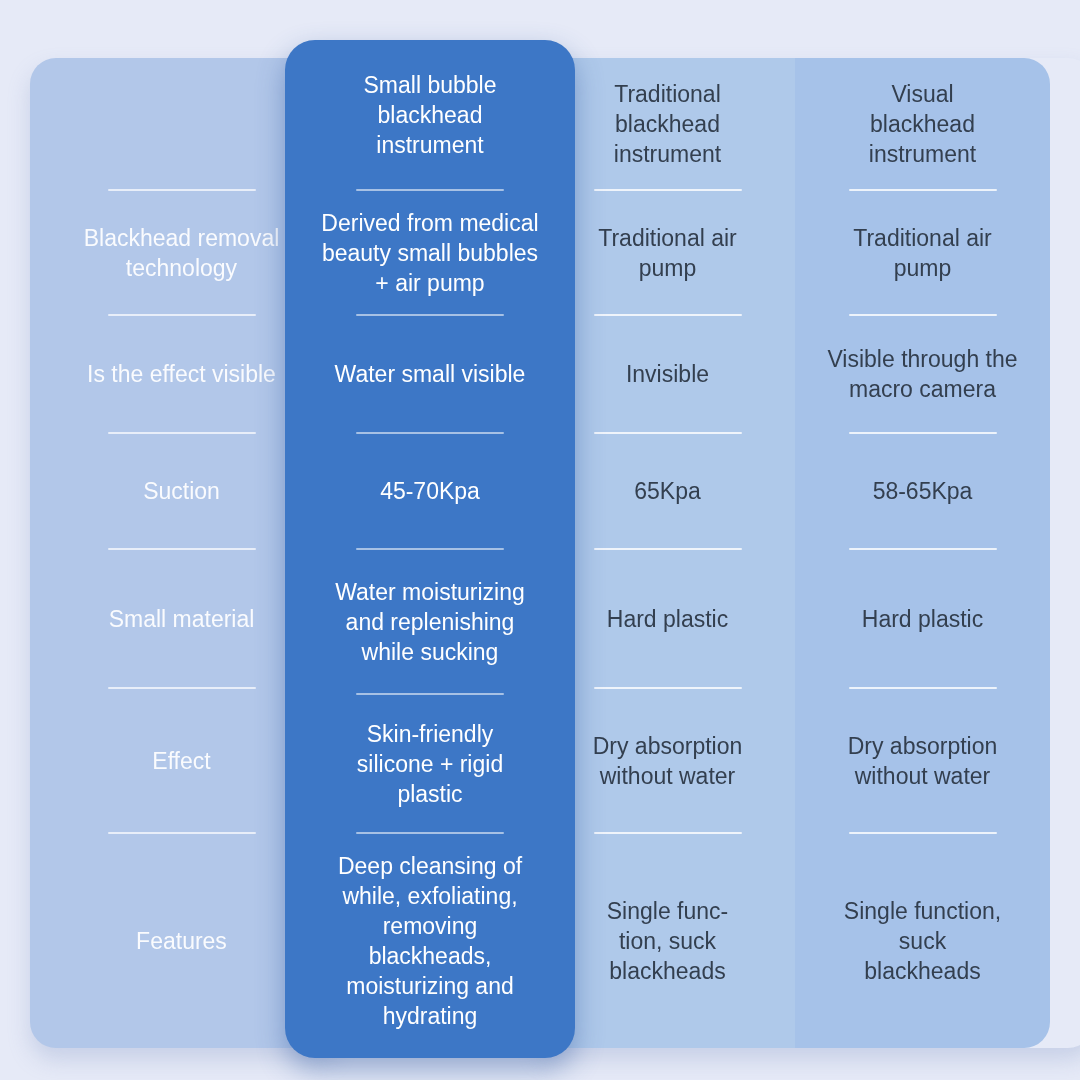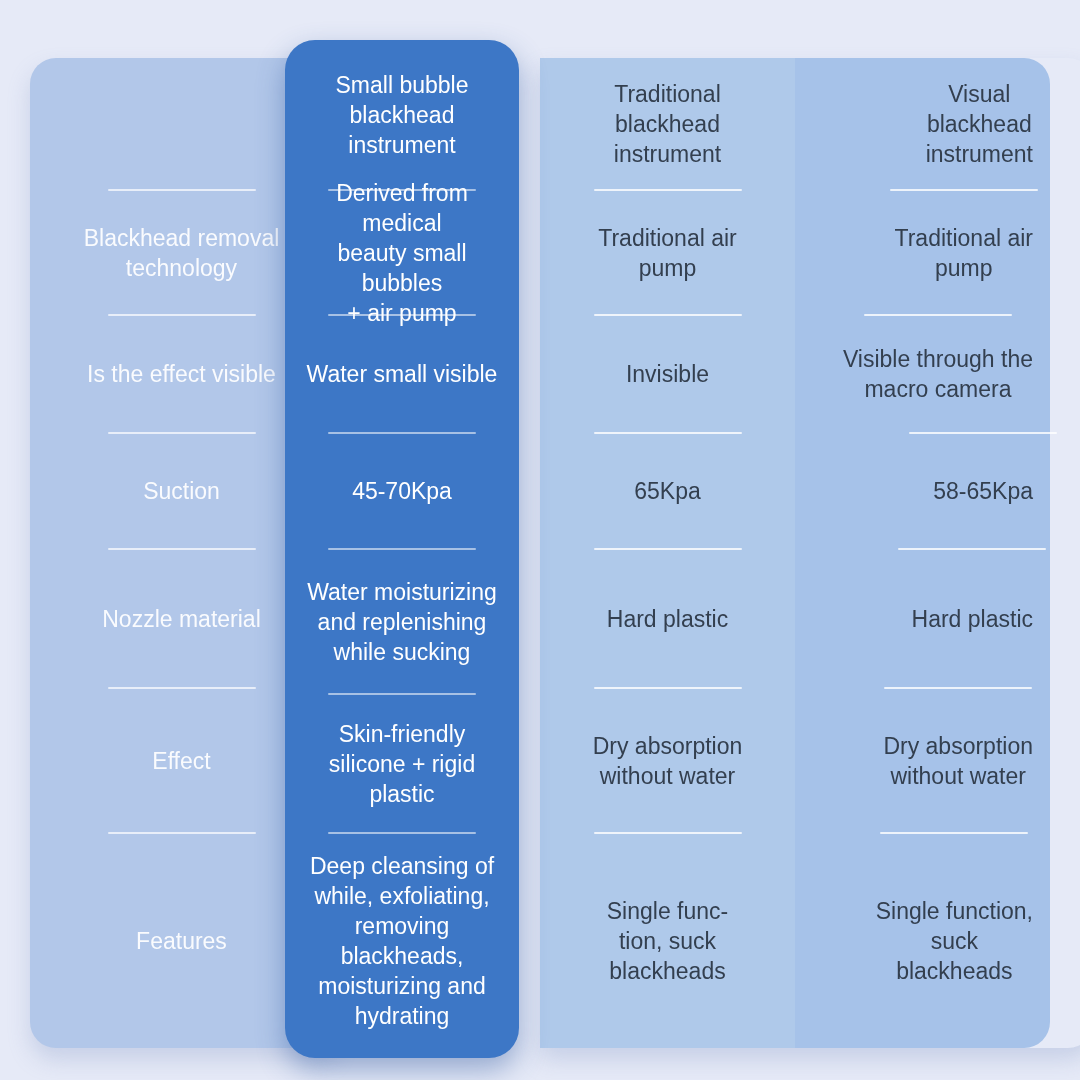--- a/index.html
+++ b/index.html
@@ -23,21 +23,21 @@
     box-sizing: border-box;
   }
   .col-labels {
     left: 30px; top: 58px; width: 303px; height: 990px;
     background: #B2C7E9;
     border-radius: 26px 0 0 26px;
     box-shadow: 0 12px 22px rgba(130,150,195,0.30);
     z-index: 1;
   }
   .col-highlight {
-    left: 285px; top: 40px; width: 234px; height: 1018px;
+    left: 285px; top: 40px; width: 290px; height: 1018px;
     background: #3D77C6;
     border-radius: 30px;
     box-shadow: 0 12px 28px rgba(52,92,160,0.45);
     z-index: 3;
     padding-bottom: 10px;
   }
   .right-group {
     position: absolute;
     left: 540px; top: 58px; width: 554px; height: 990px;
     border-radius: 0 26px 26px 0;
@@ -45,21 +45,20 @@
     z-index: 1;
   }
   .col-traditional {
     left: 0; top: 0; width: 255px; height: 990px;
     background: #AFC9EA;
   }
   .col-visual {
     left: 255px; top: 0; width: 255px; height: 990px;
     background: #A6C2E9;
     border-radius: 0 26px 26px 0;
-    align-items: flex-end;
   }
 
   
   .cell {
     position: relative;
     display: flex;
     align-items: center;
     justify-content: center;
     box-sizing: border-box;
     padding: 0 17px;
@@ -117,21 +116,21 @@
     <div class="cell h-r2">
       <div class="divider"></div>
       <div class="cell-text">Is the effect visible</div>
     </div>
     <div class="cell h-r3">
       <div class="divider"></div>
       <div class="cell-text">Suction</div>
     </div>
     <div class="cell h-r4">
       <div class="divider"></div>
-      <div class="cell-text">Nozzle material</div>
+      <div class="cell-text">Small material</div>
     </div>
     <div class="cell h-r5">
       <div class="divider"></div>
       <div class="cell-text">Effect</div>
     </div>
     <div class="cell h-r6">
       <div class="divider"></div>
       <div class="cell-text">Features</div>
     </div>
   </div>

